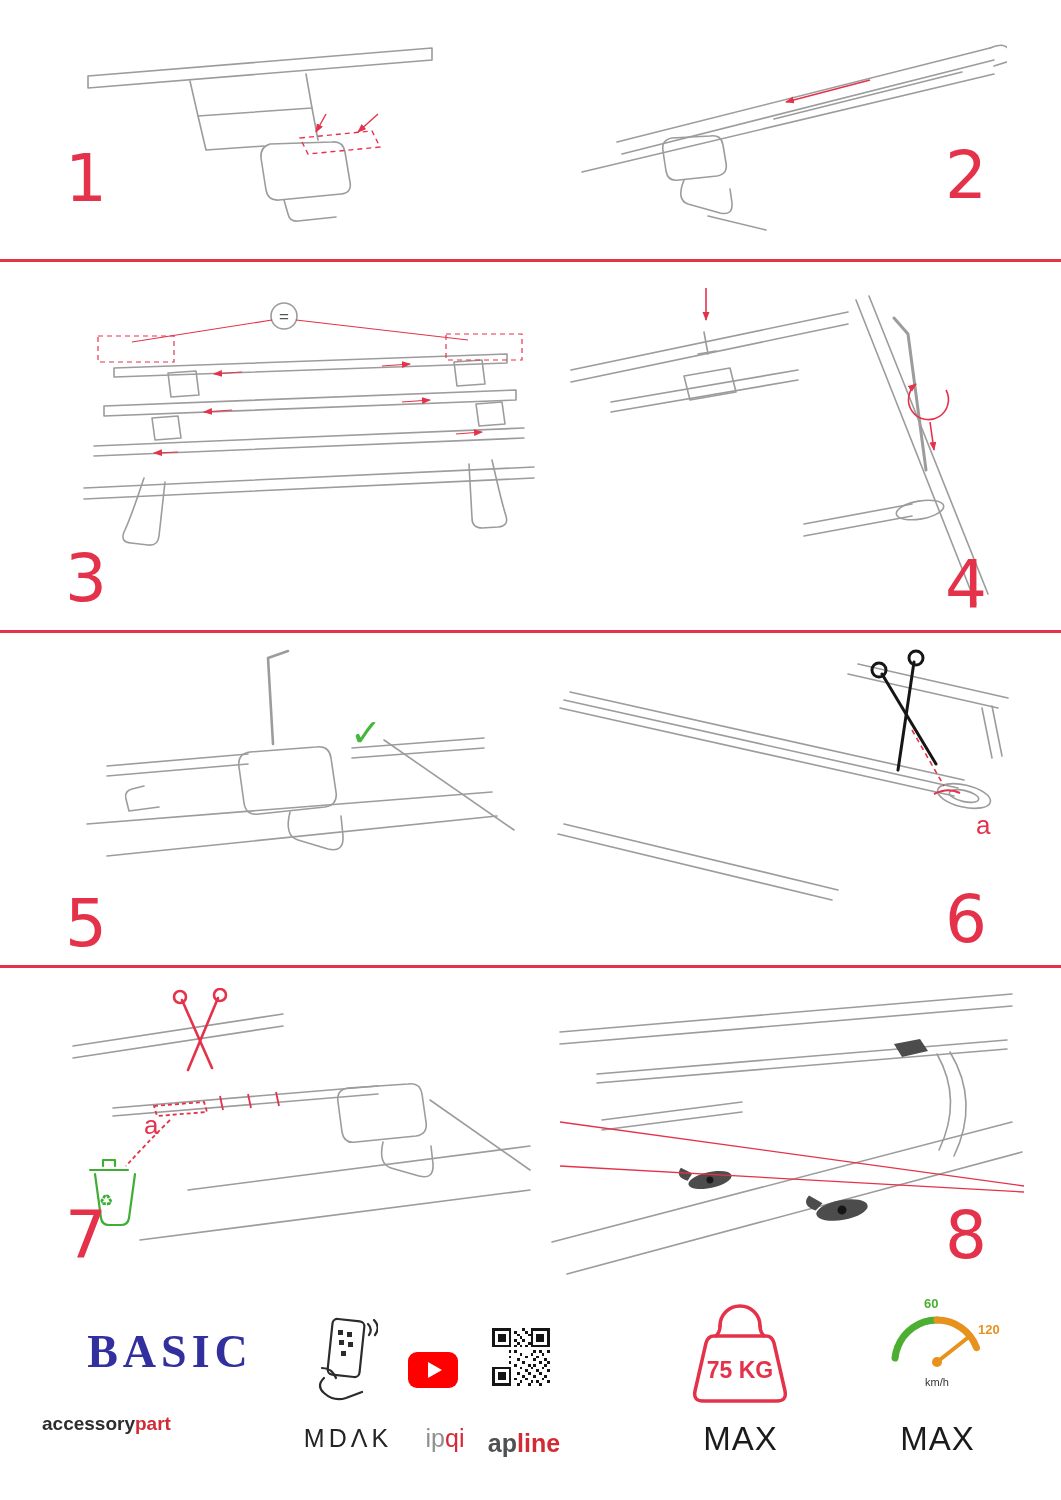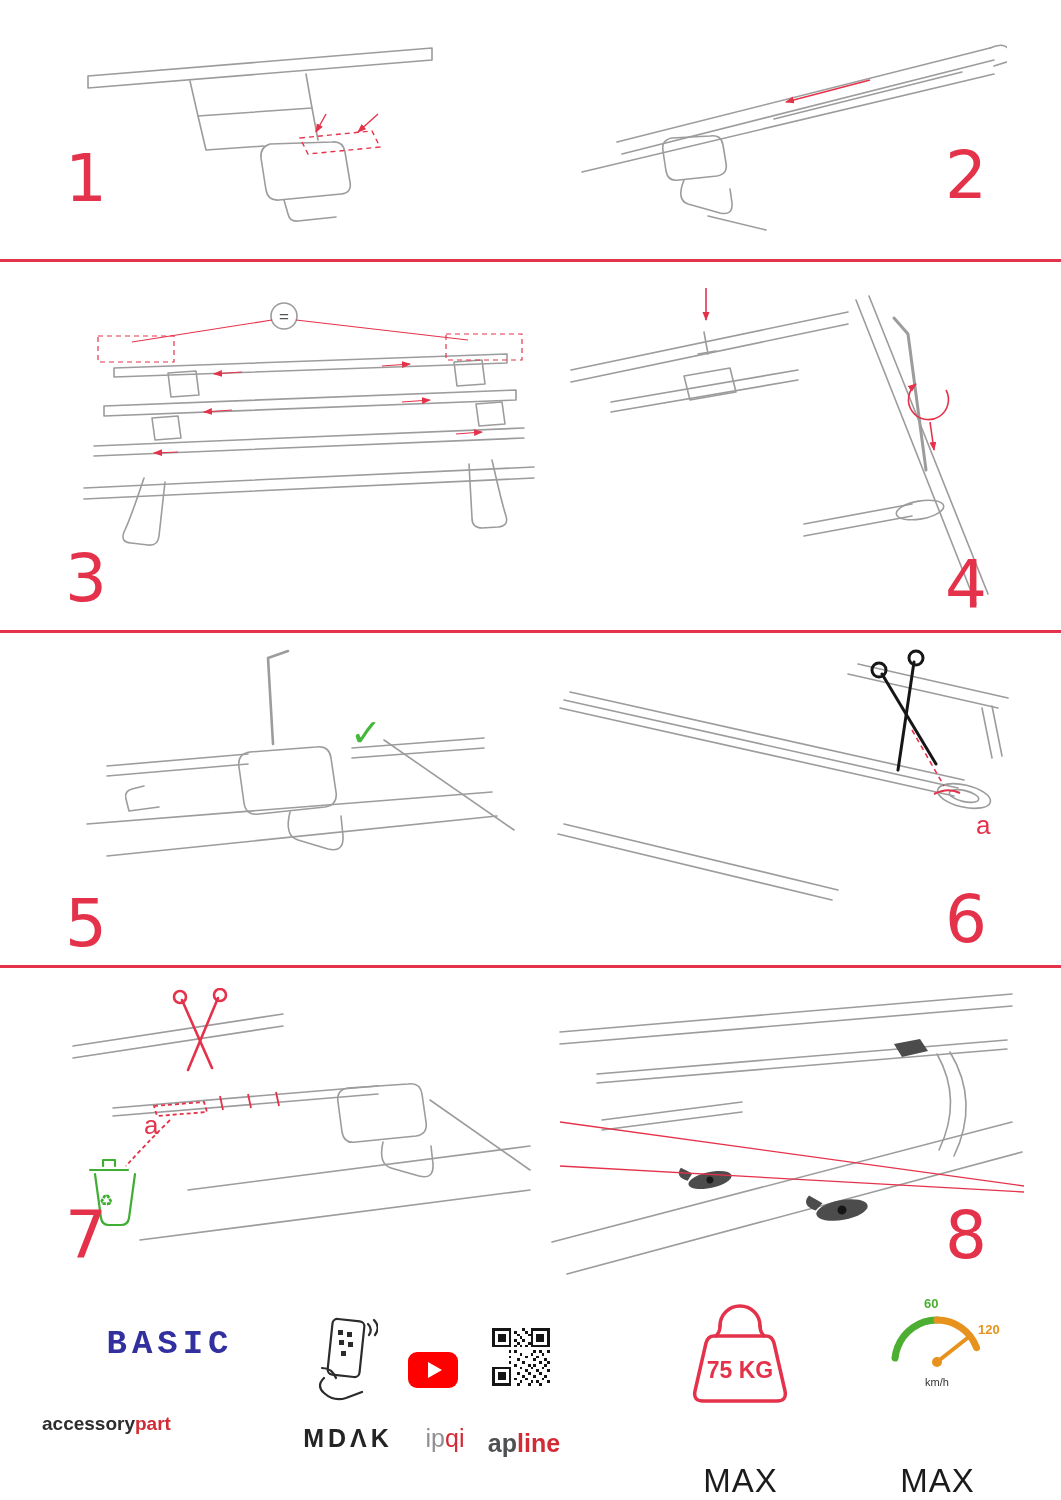--- a/index.html
+++ b/index.html
@@ -15,29 +15,29 @@
   .page{position:relative;width:1061px;height:1500px;background:#ffffff;overflow:hidden}
   .abs{position:absolute}
   section{position:absolute}
   svg{display:block;position:absolute}
   .num{
     position:absolute;color:var(--red);font-size:66px;line-height:1;
     font-family:"DejaVu Sans","Liberation Sans",sans-serif;font-weight:400;
   }
   .divider{position:absolute;left:0;width:1061px;height:3px;background:var(--red)}
   .brand-title{
-    font-weight:700;font-size:34px;letter-spacing:5px;color:var(--blue);
-    text-align:center;font-family:Liberation Mono, monospace;
+    font-weight:700;font-size:46px;letter-spacing:5px;color:var(--blue);
+    text-align:center;font-family:Liberation Serif, serif;
   }
   .brand-sub{font-size:19px;font-weight:700;text-align:left;color:#2d2d30;letter-spacing:0}
   .brand-sub .red{color:#d22b35}
   .logo-label{text-align:center;font-size:25px;color:#242424;font-family:"Liberation Sans",sans-serif}
   .max-label{
     font-size:33px;color:#1b1b1b;text-align:center;letter-spacing:1px;
-    font-family:"Liberation Sans",sans-serif;font-weight:500;margin-top:42px;
+    font-family:"Liberation Sans",sans-serif;font-weight:500;
   }
 </style>
 </head>
 <body>
 
 <div class="page">
 
   <section style="left:0;top:0;width:520px;height:259px">
     <svg style="left:60px;top:22px" width="400" height="220" viewBox="0 0 400 220">
       <defs>
@@ -269,21 +269,21 @@
         <path d="M56 8 q5 5 1 11 M62 4 q7 7 1 15"></path>
       </g>
       <g fill="#2b2b2b">
         <rect x="26" y="14" width="5" height="5"></rect>
           <rect x="35" y="16" width="5" height="5"></rect>
         <rect x="27" y="24" width="5" height="5"></rect>
           <rect x="36" y="26" width="5" height="5"></rect>
         <rect x="29" y="35" width="5" height="5"></rect>
       </g>
     </svg>
-    <div class="abs logo-label" style="left:296px;top:139px;width:104px;letter-spacing:4px;font-weight:700">MDΛK</div>
+    <div class="abs logo-label" style="left:296px;top:139px;width:104px;letter-spacing:4px;font-weight:400">MDΛK</div>
 
     <svg style="left:408px;top:67px" width="50" height="36" viewBox="0 0 50 36">
       <rect x="0" y="0" width="50" height="36" rx="9" fill="#ff0000"></rect>
       <path d="M20 10 L34 18 L20 26 z" fill="#ffffff"></path>
     </svg>
     <div class="abs logo-label" style="left:410px;top:139px;width:70px;font-weight:500">
       <span style="color:#8f9092">ip</span><span style="color:#d22b35">qi</span>
     </div>
 
     <svg style="left:492px;top:43px" width="58" height="58" viewBox="0 0 21 21" shape-rendering="crispEdges">

